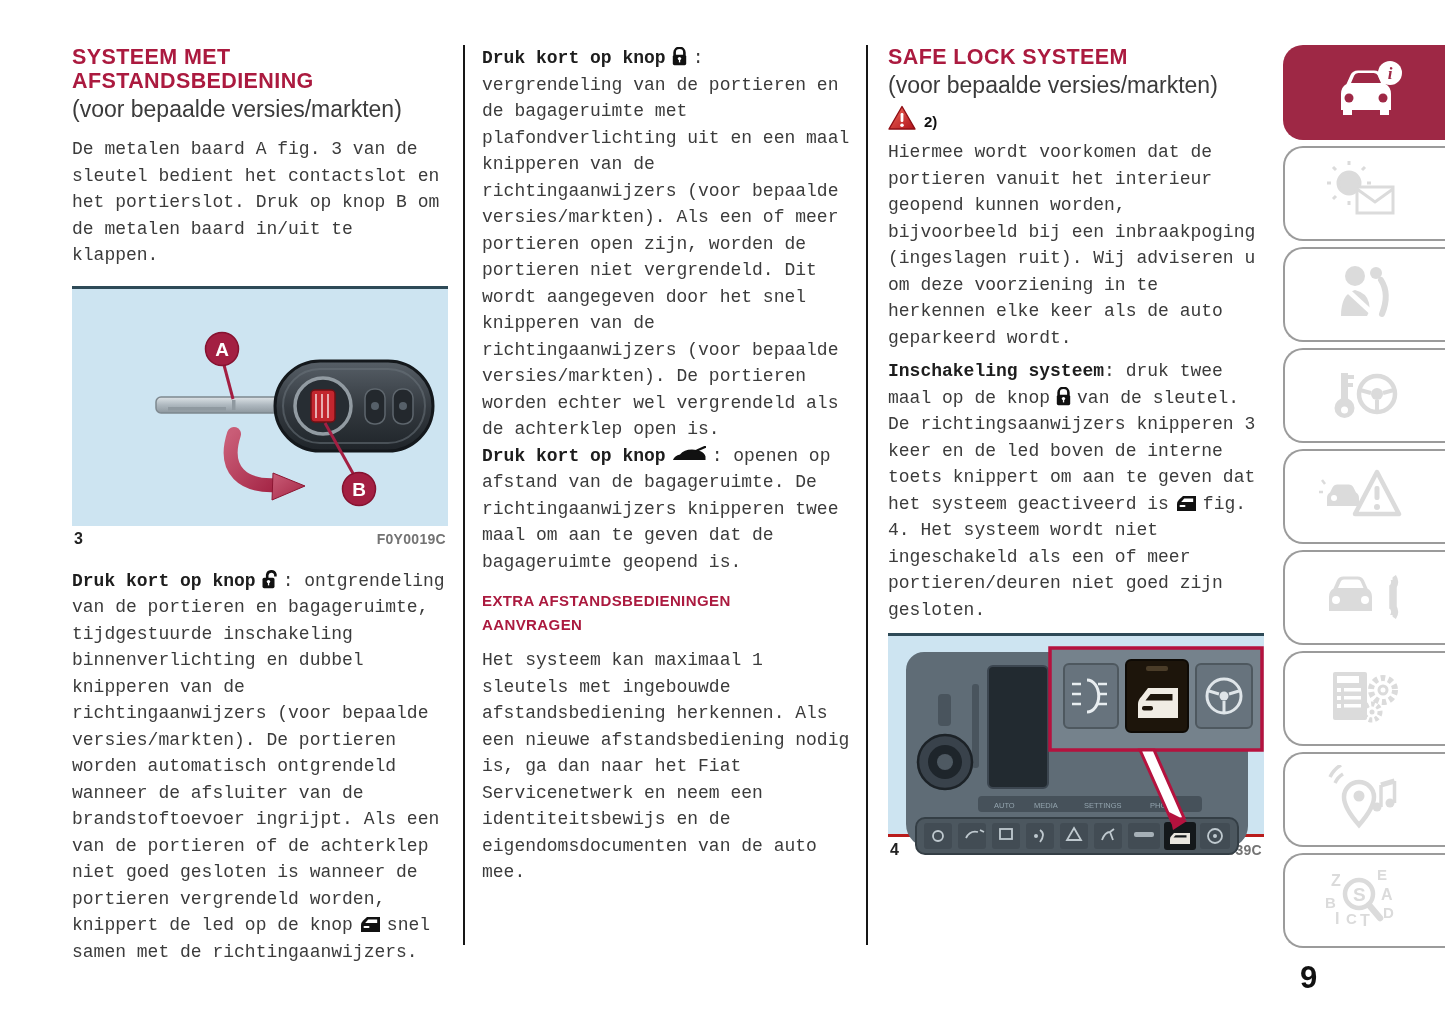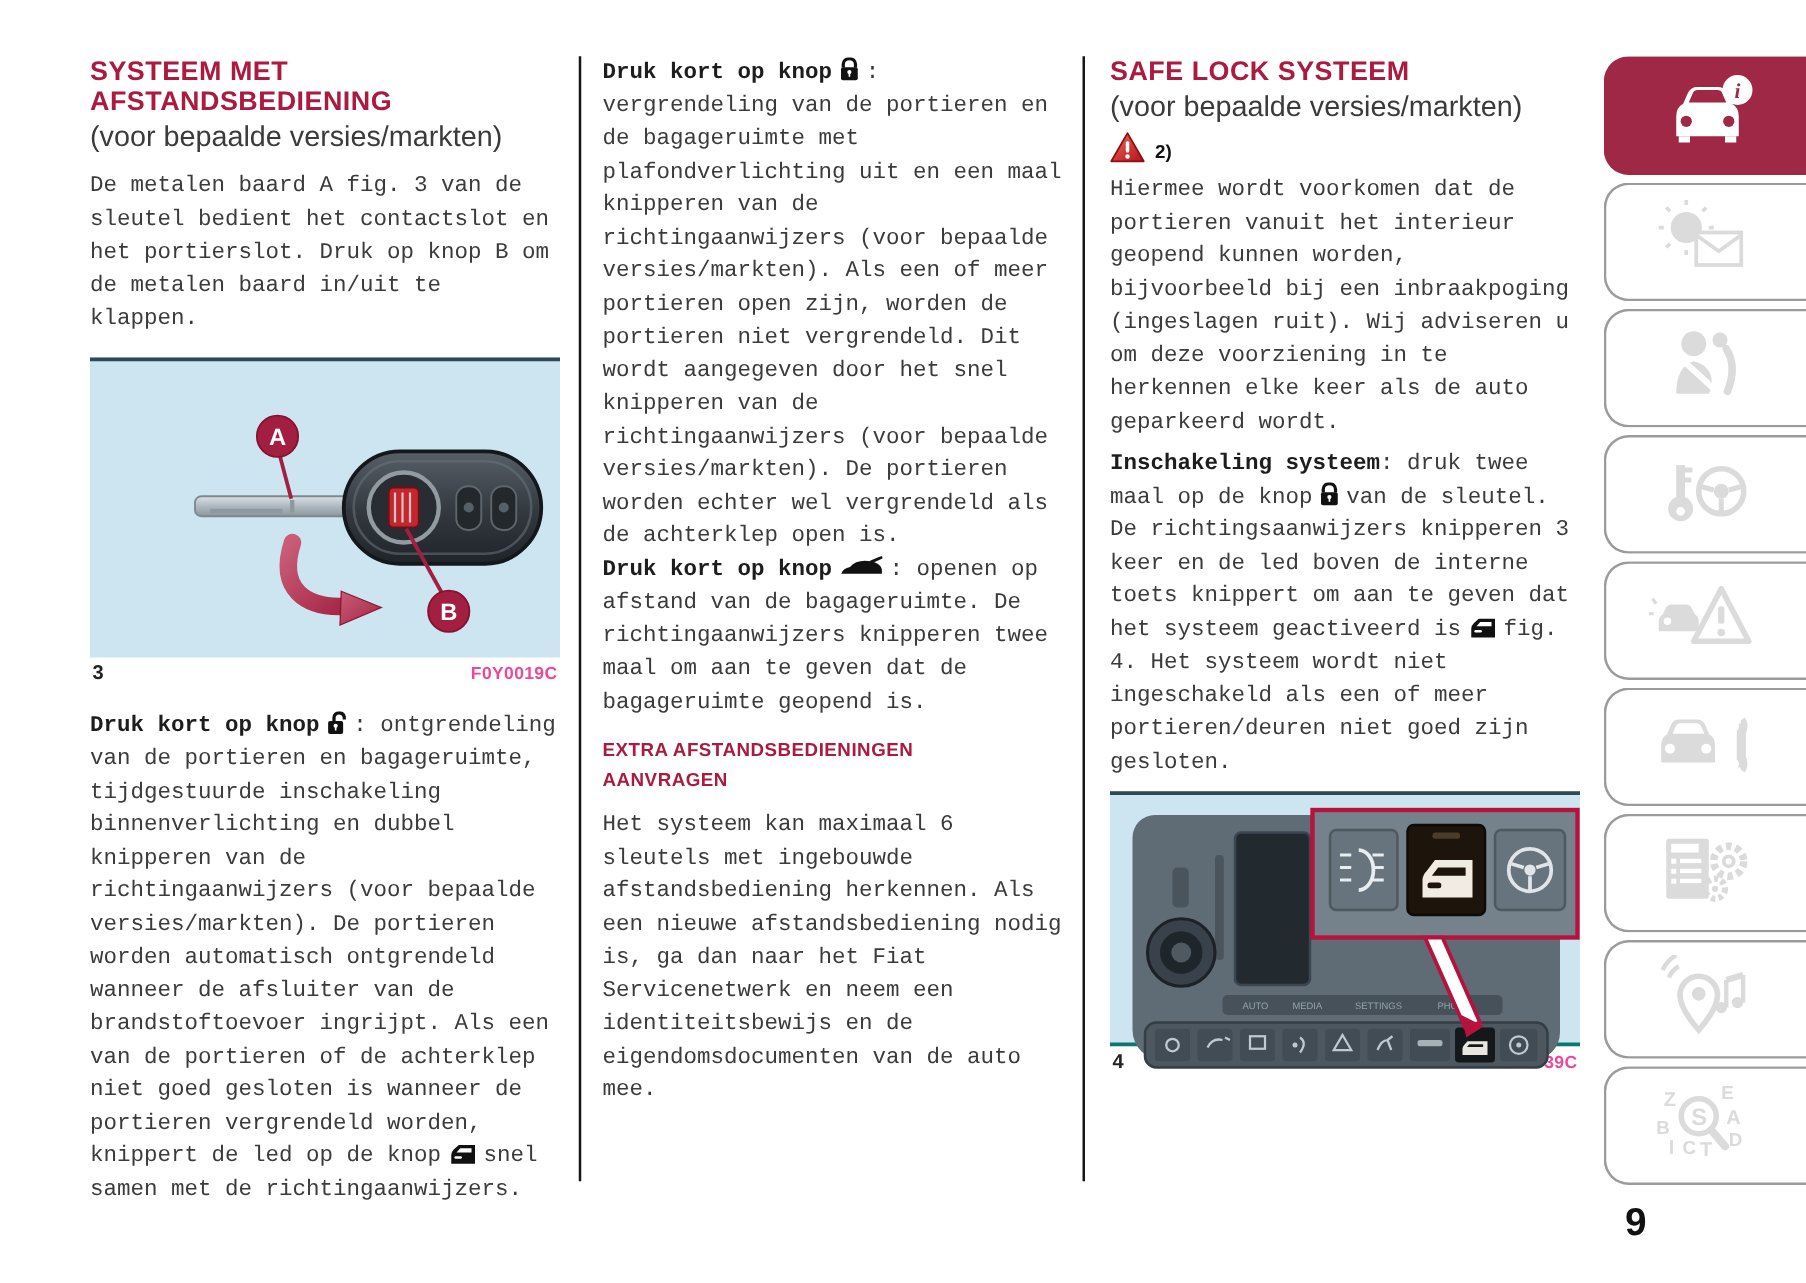--- a/index.html
+++ b/index.html
@@ -29,21 +29,21 @@
   .lead { font-weight:bold; color:#1d1d1d; }
   .inline-icon { display:inline-block; vertical-align:-3px; margin:0 6px; line-height:0; }
   .inline-icon svg { display:block; }
 
   .figure-box { position:relative; width:100%; background:#cde4f1; border-top:3px solid #2e4a57; }
   .figure-caption {
     display:flex; justify-content:space-between; align-items:baseline;
     padding:4px 2px 0 2px; margin-bottom:20px;
   }
   .fig-num  { font-size:16px; font-weight:bold; color:#222; }
-  .fig-code { font-size:14px; font-weight:bold; color:#ec4899; letter-spacing:0.3px; }
+  .fig-code { font-size:14px; font-weight:bold; color:#737373; letter-spacing:0.3px; }
 
   .warning-row { display:flex; align-items:flex-start; gap:8px; margin:2px 0 2px 0; height:32px; }
   .warning-ref { font-size:15px; font-weight:bold; color:#111; padding-top:8px; }
 
   .sidebar { position:absolute; right:0; top:45px; width:162px; }
   .side-tab {
     width:162px; height:95px; margin-bottom:6px;
     border:2px solid #9b9b9b; border-right:none; border-radius:20px 0 0 20px;
     background:#ffffff; display:flex; align-items:center; justify-content:center;
   }
@@ -141,21 +141,21 @@
             <rect x="6.9" y="12" width="1.3" height="3.4" fill="#fff"></rect>
           </svg></span><span>: vergrendeling van de portieren en de bagageruimte met plafondverlichting uit en een maal knipperen van de richtingaanwijzers (voor bepaalde versies/markten). Als een of meer portieren open zijn, worden de portieren niet vergrendeld. Dit wordt aangegeven door het snel knipperen van de richtingaanwijzers (voor bepaalde versies/markten). De portieren worden echter wel vergrendeld als de achterklep open is.</span>
     </p>
     <p class="body">
       <span class="lead">Druk kort op knop</span><span class="inline-icon"><svg width="34" height="18" viewBox="0 0 34 18">
             <path d="M1 14 q1.5-4.5 7-5.5 q4-5 12-5 q5 0 8 1.5 q4.5 1.5 5.5 5.5 l0 3.5 H1 z" fill="#111"></path>
             <path d="M25 4.5 L33 1" stroke="#111" stroke-width="2.4" stroke-linecap="round"></path>
           </svg></span><span>: openen op afstand van de bagageruimte. De richtingaanwijzers knipperen twee maal om aan te geven dat de bagageruimte geopend is.</span>
     </p>
     <h2 class="sec">EXTRA AFSTANDSBEDIENINGEN AANVRAGEN</h2>
-    <p class="body"><span>Het systeem kan maximaal 6 sleutels met ingebouwde afstandsbediening herkennen. Als een nieuwe afstandsbediening nodig is, ga dan naar het Fiat Servicenetwerk en neem een identiteitsbewijs en de eigendomsdocumenten van de auto mee.</span></p>
+    <p class="body"><span>Het systeem kan maximaal 1 sleutels met ingebouwde afstandsbediening herkennen. Als een nieuwe afstandsbediening nodig is, ga dan naar het Fiat Servicenetwerk en neem een identiteitsbewijs en de eigendomsdocumenten van de auto mee.</span></p>
   </div>
 
   <div class="vdivider d2"></div>
 
   <div class="col col3">
     <h1 class="sec">SAFE LOCK SYSTEEM</h1>
     <div class="subheading" style="margin-bottom:6px;">(voor bepaalde versies/markten)</div>
 
     <div class="warning-row">
       <span><svg width="28" height="26" viewBox="0 0 28 26">
@@ -180,21 +180,21 @@
             <rect x="0.8" y="7.8" width="13.4" height="10.4" rx="1.6" fill="#111"></rect>
             <circle cx="7.5" cy="11.6" r="1.7" fill="#fff"></circle>
             <rect x="6.9" y="12" width="1.3" height="3.4" fill="#fff"></rect>
           </svg></span><span>van de sleutel. De richtingsaanwijzers knipperen 3 keer en de led boven de interne toets knippert om aan te geven dat het systeem geactiveerd is</span><span class="inline-icon"><svg width="22" height="17" viewBox="0 0 22 17">
             <path d="M2 16 V9 q0-2.5 2.2-4.6 L8 1 h13 v15 z" fill="#111"></path>
             <path d="M6.2 7 l3-3.4 h9 V7 z" fill="#fff"></path>
             <rect x="4.5" y="10" width="6" height="2" rx="1" fill="#fff"></rect>
           </svg></span><span>fig. 4. Het systeem wordt niet ingeschakeld als een of meer portieren/deuren niet goed zijn gesloten.</span>
     </p>
 
-    <div class="figure-box" style="height:204px; border-bottom:3px solid #0f766e;">
+    <div class="figure-box" style="height:204px; border-bottom:3px solid #b91c1c;">
       <svg width="376" height="238" viewBox="0 0 376 238">
         <g>
           <path d="M30 16 h316 a14 14 0 0 1 14 14 v160 a22 22 0 0 1 -22 22 H42 a24 24 0 0 1 -24 -24 V34 a18 18 0 0 1 18 -18 z" fill="#5f6c76"></path>
           <rect x="100" y="30" width="60" height="122" rx="5" fill="#222a30" stroke="#3c4650" stroke-width="2"></rect>
           <rect x="84" y="48" width="7" height="84" rx="3" fill="#49545d"></rect>
           <circle cx="57" cy="126" r="27" fill="#39424b" stroke="#1c2227" stroke-width="2.5"></circle>
           <circle cx="57" cy="126" r="17" fill="#1e252b"></circle>
           <circle cx="57" cy="126" r="8" fill="#4e5962"></circle>
           <rect x="50" y="58" width="13" height="32" rx="4" fill="#49545d"></rect>
           <rect x="90" y="160" width="224" height="16" rx="4" fill="#46515a"></rect>

